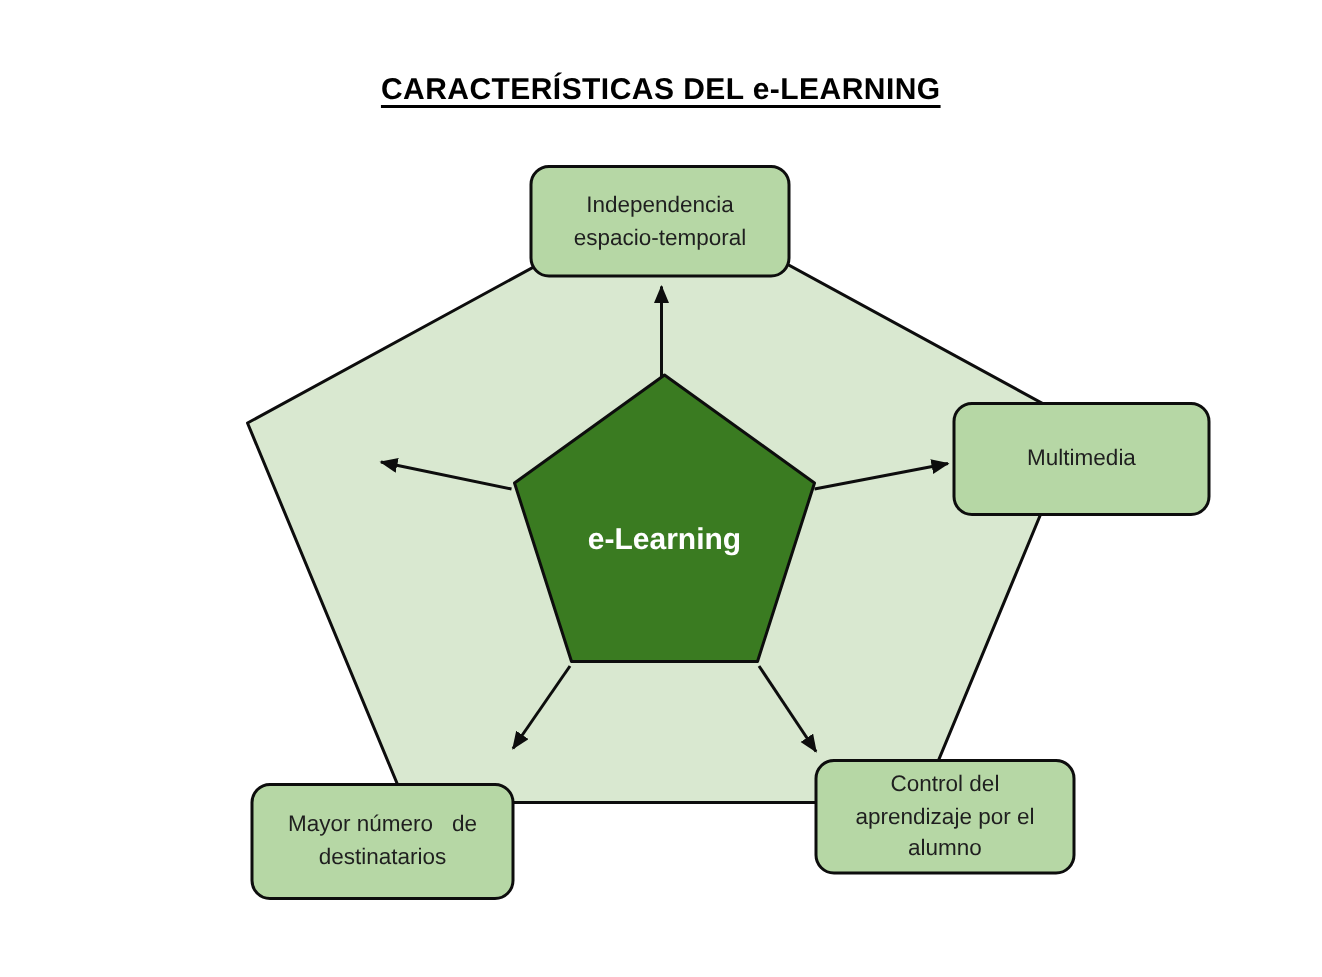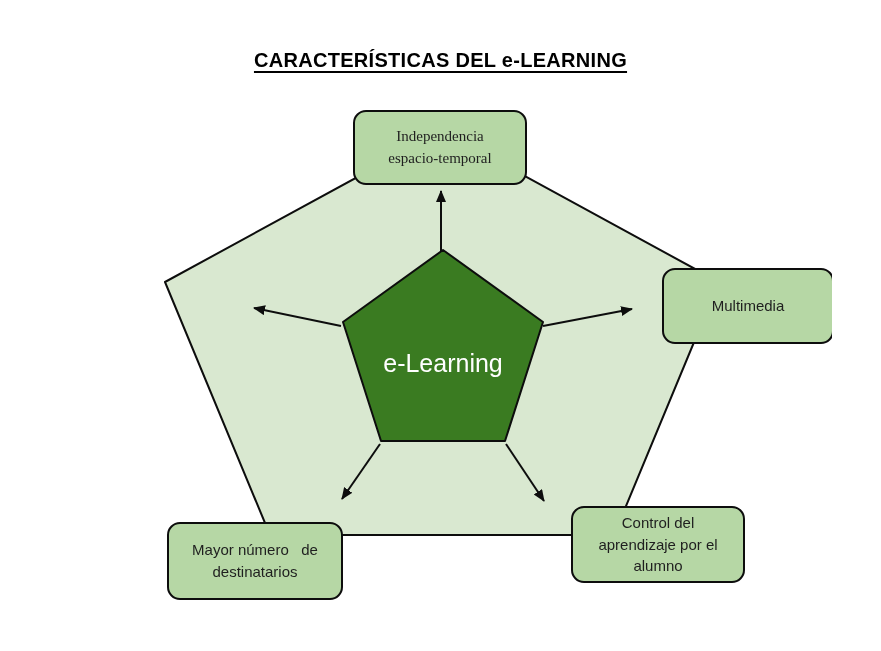--- a/index.html
+++ b/index.html
@@ -42,33 +42,33 @@
     justify-content: center;
     text-align: center;
     background: var(--box_fill, #b6d7a5);
     border: 2.5px solid var(--outline, #0d0d0d);
     border-radius: 13px;
     font-size: 15px;
     line-height: 1.45;
     color: var(--box_text, #1f1f1f);
     white-space: pre-wrap;
   }
-  #node-top { left: 353px; top: 110px; width: 174px; height: 75px; font-family: Liberation Serif, serif; }
+  #node-top { left: 353px; top: 110px; width: 174px; height: 75px; }
   #node-left { left: 75px;  top: 268px; width: 170px; height: 76px; }
-  #node-right { left: 635px; top: 268px; width: 172px; height: 76px; margin-left: 27px; }
+  #node-right { left: 635px; top: 268px; width: 172px; height: 76px; }
   #node-bottom-left { left: 167px; top: 522px; width: 176px; height: 78px; }
-  #node-bottom-right { left: 543px; top: 506px; width: 174px; height: 77px; margin-left: 28px; }
+  #node-bottom-right { left: 543px; top: 506px; width: 174px; height: 77px; }
   .center-label {
     position: absolute;
     left: 353px;
     top: 349px;
     width: 180px;
     text-align: center;
-    font-size: 25px;
-    font-weight: normal;
+    font-size: 20px;
+    font-weight: bold;
     color: var(--center_text, #ffffff);
   }
 </style>
 </head>
 <body>
 
 <div class="stage">
 
   <div class="title">CARACTERÍSTICAS DEL e-LEARNING</div>
 

